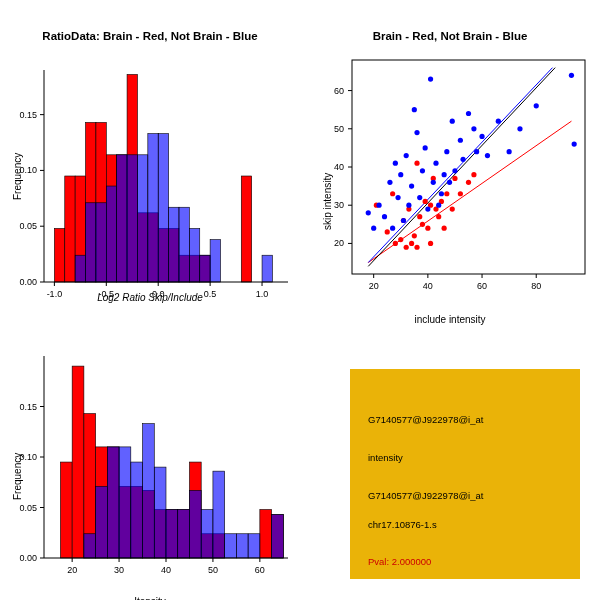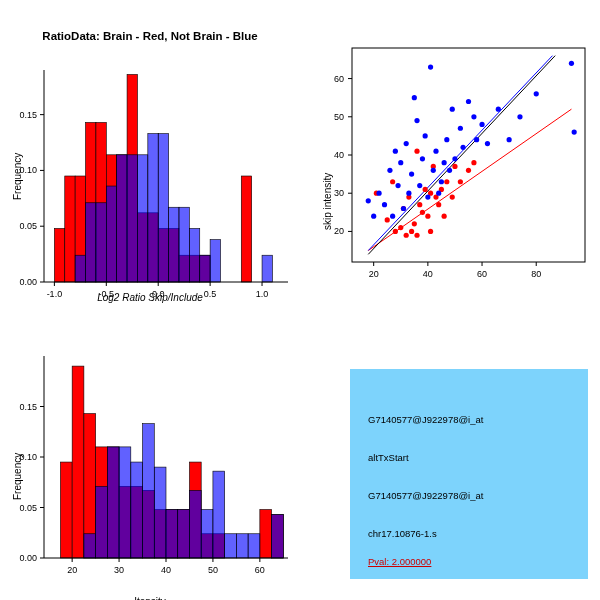--- a/index.html
+++ b/index.html
@@ -3,21 +3,21 @@
 <meta charset="utf-8">
 <style>
   html,body{margin:0;padding:0;}
   body{width:600px;height:600px;background:#ffffff;font-family:"Liberation Sans",sans-serif;overflow:hidden;}
   .page{position:relative;width:600px;height:600px;margin-top:24px;}
   .panel{position:absolute;}
   .title{font-weight:bold;font-size:11.5px;color:#000;text-align:center;}
   .axis-label{font-size:10px;color:#000;text-align:center;}
   .vlabel{font-size:10px;color:#000;position:absolute;transform:rotate(-90deg);transform-origin:left top;white-space:nowrap;}
   svg{display:block;}
-  .infobox{background:#7dd3fc;padding-left:8px;}
+  .infobox{background:#eab308;}
   .infotext{font-size:9.5px;color:#000;}
   .infotext.red{color:#cc0000;}
 </style>
 </head>
 <body>
 
 <div class="page">
 
   <div class="panel" style="left:0px;top:6px;width:300px;height:300px;">
     <div class="title" style="width:300px;">RatioData: Brain - Red, Not Brain - Blue</div>
@@ -74,20 +74,21 @@
         <line x1="44" y1="128.42105263157896" x2="40" y2="128.42105263157896" stroke="#000" stroke-width="1"></line>
         <text x="37" y="131.42105263157896" font-size="9" font-family="Liberation Sans, sans-serif" fill="#000" text-anchor="end">0.10</text>
         <line x1="44" y1="72.63157894736841" x2="40" y2="72.63157894736841" stroke="#000" stroke-width="1"></line>
         <text x="37" y="75.63157894736841" font-size="9" font-family="Liberation Sans, sans-serif" fill="#000" text-anchor="end">0.15</text>
       </svg>
     <div class="axis-label" style="position:absolute;left:0;top:262px;width:300px;font-style:italic;">Log2 Ratio Skip/Include</div>
     <div class="vlabel" style="left:12px;top:170px;">Frequency</div>
   </div>
 
   <div class="panel" style="left:300px;top:6px;width:300px;height:300px;">
+    <div class="title" style="width:300px;">Brain - Red, Not Brain - Blue</div>
     <svg id="svg2" width="300" height="280">
         <rect x="52" y="18" width="233" height="214" fill="none" stroke="#000" stroke-width="1"></rect>
         <defs>
           <clipPath id="cp2">
             <rect x="52" y="18" width="233" height="214"></rect>
           </clipPath>
         </defs>
         <g clip-path="url(#cp2)">
           <line x1="68.25581395348837" y1="220.53571428571428" x2="271.45348837209303" y2="79.14285714285714" stroke="#ff0000" stroke-width="1"></line>
           <line x1="68.25581395348837" y1="220.53571428571428" x2="252.48837209302326" y2="25.64285714285714" stroke="#0000ff" stroke-width="1"></line>
@@ -176,20 +177,21 @@
         <text x="44" y="204.42857142857144" font-size="9" font-family="Liberation Sans, sans-serif" fill="#000" text-anchor="end">20</text>
         <line x1="52" y1="163.21428571428572" x2="48" y2="163.21428571428572" stroke="#000" stroke-width="1"></line>
         <text x="44" y="166.21428571428572" font-size="9" font-family="Liberation Sans, sans-serif" fill="#000" text-anchor="end">30</text>
         <line x1="52" y1="125" x2="48" y2="125" stroke="#000" stroke-width="1"></line>
         <text x="44" y="128" font-size="9" font-family="Liberation Sans, sans-serif" fill="#000" text-anchor="end">40</text>
         <line x1="52" y1="86.78571428571428" x2="48" y2="86.78571428571428" stroke="#000" stroke-width="1"></line>
         <text x="44" y="89.78571428571428" font-size="9" font-family="Liberation Sans, sans-serif" fill="#000" text-anchor="end">50</text>
         <line x1="52" y1="48.571428571428584" x2="48" y2="48.571428571428584" stroke="#000" stroke-width="1"></line>
         <text x="44" y="51.571428571428584" font-size="9" font-family="Liberation Sans, sans-serif" fill="#000" text-anchor="end">60</text>
       </svg>
+    <div class="axis-label" style="position:absolute;left:0;top:284px;width:300px;">include intensity</div>
     <div class="vlabel" style="left:22px;top:200px;">skip intensity</div>
   </div>
 
   <div class="panel" style="left:0px;top:316px;width:300px;height:284px;">
     <svg id="svg3" width="300" height="250">
         <g>
           <rect x="60.42307692307692" y="122.05000000000001" width="11.73076923076924" height="95.94999999999999" fill="#ff0000" fill-opacity="1" stroke="#000" stroke-width="0.6"></rect>
           <rect x="72.15384615384616" y="26.100000000000023" width="11.730769230769226" height="191.89999999999998" fill="#ff0000" fill-opacity="1" stroke="#000" stroke-width="0.6"></rect>
           <rect x="83.88461538461539" y="73.57000000000002" width="11.730769230769226" height="144.42999999999998" fill="#ff0000" fill-opacity="1" stroke="#000" stroke-width="0.6"></rect>
           <rect x="95.61538461538461" y="106.90000000000002" width="11.73076923076924" height="111.09999999999998" fill="#ff0000" fill-opacity="1" stroke="#000" stroke-width="0.6"></rect>
@@ -242,19 +244,19 @@
         <text x="37" y="120" font-size="9" font-family="Liberation Sans, sans-serif" fill="#000" text-anchor="end">0.10</text>
         <line x1="44" y1="66.50000000000003" x2="40" y2="66.50000000000003" stroke="#000" stroke-width="1"></line>
         <text x="37" y="69.50000000000003" font-size="9" font-family="Liberation Sans, sans-serif" fill="#000" text-anchor="end">0.15</text>
       </svg>
     <div class="axis-label" style="position:absolute;left:0;top:256px;width:300px;">Itensity</div>
     <div class="vlabel" style="left:12px;top:160px;">Frequency</div>
   </div>
 
   <div class="panel infobox" style="left:350px;top:345px;width:230px;height:210px;">
     <div class="infotext" style="position:absolute;left:18px;top:45px;">G7140577@J922978@i_at</div>
-    <div class="infotext" style="position:absolute;left:18px;top:83px;">altTxStart</div>
+    <div class="infotext" style="position:absolute;left:18px;top:83px;">intensity</div>
     <div class="infotext" style="position:absolute;left:18px;top:121px;">G7140577@J922978@i_at</div>
-    <div class="infotext" style="position:absolute;left:18px;top:159px;text-align:right;">chr17.10876-1.s</div>
-    <div class="infotext red" style="position:absolute;left:18px;top:187px;text-decoration:underline;">Pval: 2.000000</div>
+    <div class="infotext" style="position:absolute;left:18px;top:150px;text-align:right;">chr17.10876-1.s</div>
+    <div class="infotext red" style="position:absolute;left:18px;top:187px;">Pval: 2.000000</div>
   </div>
 
 </div>
 
 </body></html>

